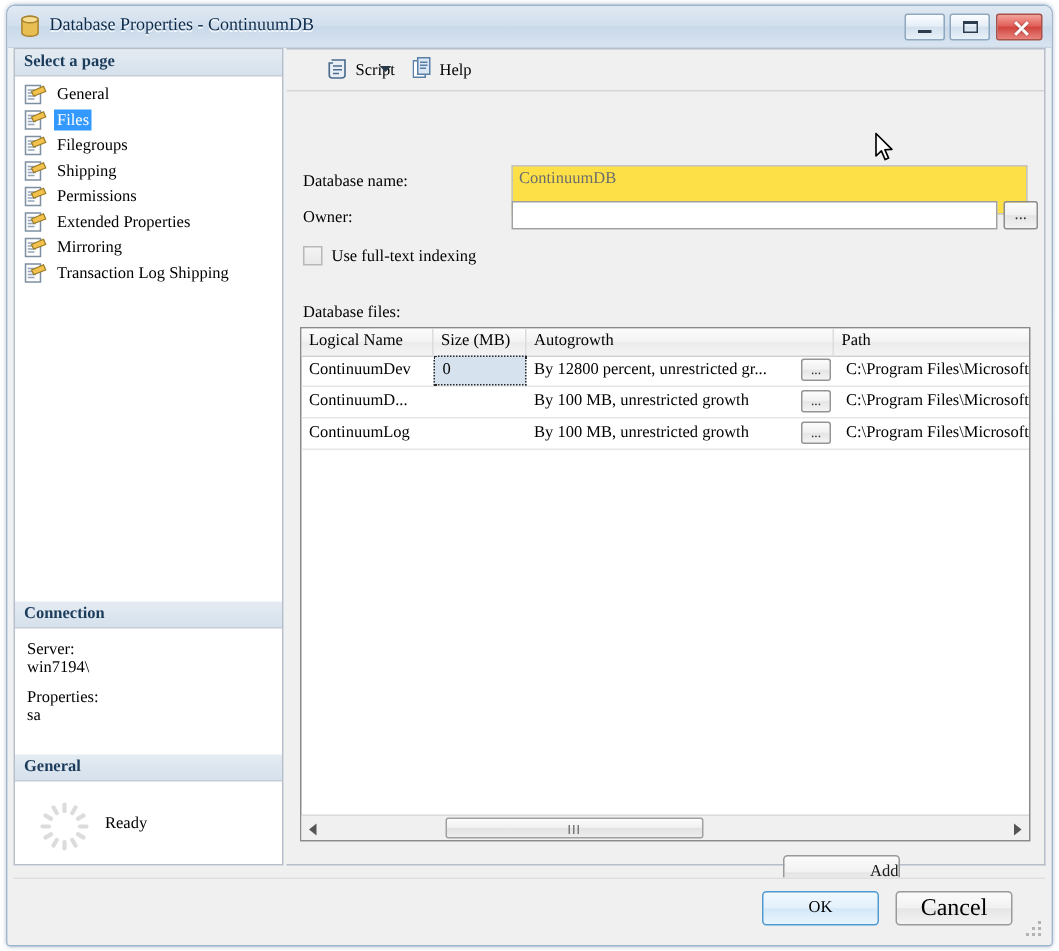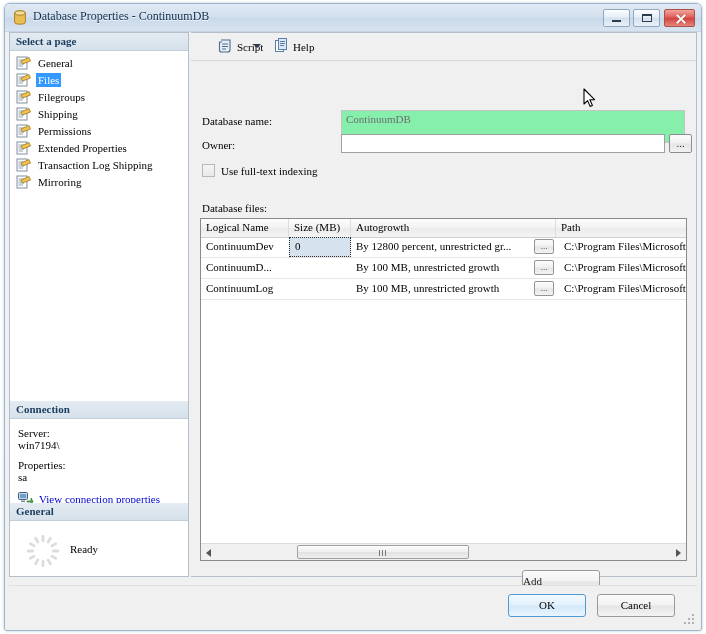--- a/index.html
+++ b/index.html
@@ -116,21 +116,21 @@
   #tb-arrow{position:absolute;left:62px;top:11px;width:0;height:0;
     border-left:4px solid transparent;border-right:4px solid transparent;border-top:4px solid #2a3a4a;}
 
   
   #form{position:absolute;left:0;top:27px;right:0;bottom:0;}
   .frm-label{position:absolute;font-size:11px;}
   #lbl-dbname{left:11px;top:55px;}
   #lbl-owner{left:11px;top:79px;}
   #fld-dbname{
     position:absolute;left:150px;top:50px;width:344px;height:33px;
-    background:#86efac;border:1px solid #c4c4c4;box-sizing:border-box;
+    background:#fde047;border:1px solid #c4c4c4;box-sizing:border-box;
     font-size:11px;color:#6d6d6d;padding:2px 0 0 4px;
   }
   #fld-owner{
     position:absolute;left:150px;top:74px;width:324px;height:19px;
     background:#ffffff;border:1px solid #a0a0a0;box-sizing:border-box;
     font-size:11px;color:#000;padding:2px 0 0 4px;
   }
   #btn-owner-browse{
     position:absolute;left:478px;top:74px;width:23px;height:19px;
     border:1px solid #8d8d8d;border-radius:2px;box-sizing:border-box;
@@ -199,21 +199,21 @@
     cursor:default;
   }
   #sb-thumb .grip{position:absolute;left:50%;top:4px;margin-left:-4px;width:9px;height:6px;}
   #sb-thumb .grip i{position:absolute;top:0;width:1px;height:6px;background:#7a7a7a;}
 
   
   .btn{
     position:absolute;height:23px;width:78px;
     border:1px solid #9a9a9a;border-radius:3px;box-sizing:border-box;
     background:linear-gradient(to bottom,#fbfbfb 0%,#f2f2f2 48%,#e5e5e5 52%,#f3f3f3 100%);
-    font-size:11px;text-align:left;line-height:21px;color:#1a1a1a;cursor:default;
+    font-size:11px;text-align:right;line-height:21px;color:#1a1a1a;cursor:default;
   }
   .btn.disabled{color:#a3a3a3;border-color:#c4c4c4;
     background:linear-gradient(to bottom,#f7f7f7 0%,#f1f1f1 100%);}
   #btn-add{right:96px;top:510px;}
   #btn-remove{right:9px;top:510px;}
 
   
   #footer{
     position:absolute;left:0;right:0;bottom:0;height:40px;
     background:#f0f0f0;border-top:1px solid #dfdfdf;
@@ -221,21 +221,21 @@
   #btn-ok{
     position:absolute;right:111px;top:8px;width:78px;height:23px;
     border:1px solid #4f9bd1;border-radius:3px;box-sizing:border-box;
     background:linear-gradient(to bottom,#f2f9ff 0%,#e3f1fc 48%,#d2e8f8 52%,#eaf5fe 100%);
     font-size:11px;text-align:center;line-height:21px;cursor:default;
   }
   #btn-cancel{
     position:absolute;right:22px;top:8px;width:78px;height:23px;
     border:1px solid #9a9a9a;border-radius:3px;box-sizing:border-box;
     background:linear-gradient(to bottom,#fbfbfb 0%,#f2f2f2 48%,#e5e5e5 52%,#f3f3f3 100%);
-    font-size:11px;text-align:center;line-height:21px;cursor:default;
+    font-size:16px;text-align:center;line-height:21px;cursor:default;
   }
   #resize-grip{position:absolute;right:3px;bottom:2px;width:11px;height:11px;}
   #resize-grip i{position:absolute;width:2px;height:2px;background:#b3b3b3;}
 
   
   #cursor{position:absolute;left:583px;top:88px;width:14px;height:21px;pointer-events:none;}
 </style>
 </head>
 <body>
 
@@ -367,56 +367,45 @@
             <span class="pg-ico">
               <svg width="16" height="14" viewBox="0 0 16 14">
                 <rect x="1" y="1" width="10" height="12" fill="#fdfdfd" stroke="#7e8fa1" stroke-width="1"></rect>
                 <line x1="2.5" y1="4" x2="8" y2="4" stroke="#93a5b8"></line>
                     <line x1="2.5" y1="6" x2="8" y2="6" stroke="#93a5b8"></line>
                 <line x1="2.5" y1="8" x2="8" y2="8" stroke="#93a5b8"></line>
                     <line x1="2.5" y1="10" x2="7" y2="10" stroke="#93a5b8"></line>
                 <path d="M5 5 L13 1.5 L14.5 5 L6.5 8 Z" fill="#f2c14e" stroke="#9b7a21" stroke-width=".8"></path>
               </svg>
             </span>
+            <span class="pg-label">Mirroring</span>
+          </div>
+
+          <div class="page-item">
+            <span class="pg-ico">
+              <svg width="16" height="14" viewBox="0 0 16 14">
+                <rect x="1" y="1" width="10" height="12" fill="#fdfdfd" stroke="#7e8fa1" stroke-width="1"></rect>
+                <line x1="2.5" y1="4" x2="8" y2="4" stroke="#93a5b8"></line>
+                    <line x1="2.5" y1="6" x2="8" y2="6" stroke="#93a5b8"></line>
+                <line x1="2.5" y1="8" x2="8" y2="8" stroke="#93a5b8"></line>
+                    <line x1="2.5" y1="10" x2="7" y2="10" stroke="#93a5b8"></line>
+                <path d="M5 5 L13 1.5 L14.5 5 L6.5 8 Z" fill="#f2c14e" stroke="#9b7a21" stroke-width=".8"></path>
+              </svg>
+            </span>
             <span class="pg-label">Transaction Log Shipping</span>
-          </div>
-
-          <div class="page-item">
-            <span class="pg-ico">
-              <svg width="16" height="14" viewBox="0 0 16 14">
-                <rect x="1" y="1" width="10" height="12" fill="#fdfdfd" stroke="#7e8fa1" stroke-width="1"></rect>
-                <line x1="2.5" y1="4" x2="8" y2="4" stroke="#93a5b8"></line>
-                    <line x1="2.5" y1="6" x2="8" y2="6" stroke="#93a5b8"></line>
-                <line x1="2.5" y1="8" x2="8" y2="8" stroke="#93a5b8"></line>
-                    <line x1="2.5" y1="10" x2="7" y2="10" stroke="#93a5b8"></line>
-                <path d="M5 5 L13 1.5 L14.5 5 L6.5 8 Z" fill="#f2c14e" stroke="#9b7a21" stroke-width=".8"></path>
-              </svg>
-            </span>
-            <span class="pg-label">Mirroring</span>
           </div>
         </div>
 
         <div id="connection-block">
           <div class="sect-head">Connection</div>
           <div id="conn-body">
             <div class="conn-label">Server:</div>
             <div class="conn-value">win7194\</div>
             <div class="conn-label">Properties:</div>
             <div class="conn-value">sa</div>
-            <div id="conn-link-row">
-              <span>
-                <svg width="16" height="14" viewBox="0 0 16 14">
-                  <rect x="0.5" y="1.5" width="9" height="7" rx="1" fill="#c9d8e8" stroke="#3f5f80"></rect>
-                  <rect x="2" y="3" width="6" height="4" fill="#6f9fc8"></rect>
-                  <rect x="3" y="9.5" width="4" height="1.6" fill="#7b8fa3"></rect>
-                  <path d="M9 10 L13 10 L13 7 L15 10.5 L13 13.5 L13 11 L9 11 Z" fill="#4caf50" stroke="#2e7d32" stroke-width=".7"></path>
-                </svg>
-              </span>
-              <span class="lnk">View connection properties</span>
-            </div>
           </div>
         </div>
 
         <div id="progress-block">
           <div class="sect-head">General</div>
           <div id="progress-body">
             <span id="spinner">
               <svg width="34" height="34" viewBox="0 0 34 34">
                 <g fill="#dcdcdc">
                   <rect x="15.6" y="1" width="2.8" height="7" rx="1.2"></rect>

